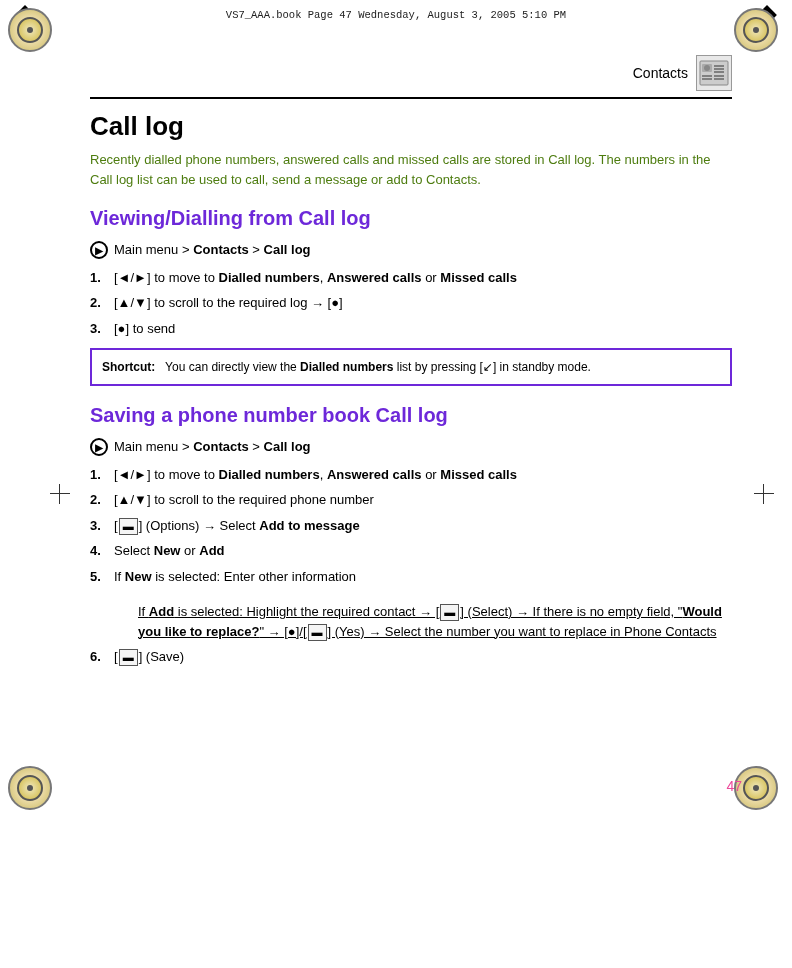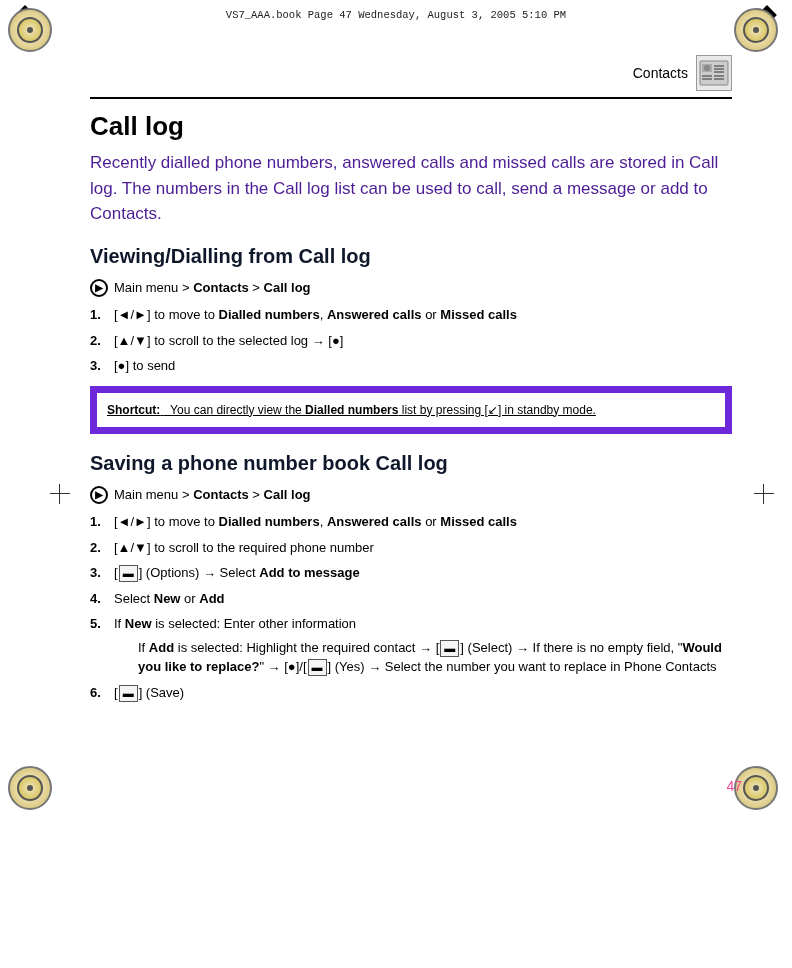--- a/index.html
+++ b/index.html
@@ -80,32 +80,32 @@
     .page-title {
       font-size: 26px;
       font-weight: bold;
       margin-top: 12px;
       margin-bottom: 8px;
       color: #000;
     }
 
     
     .intro-text {
-      font-size: 17px;
+      font-size: 13px;
       line-height: 1.5;
       margin-bottom: 18px;
-      color: #4c1d95;
+      color: #4d7c0f;
     }
 
     
     .section-heading {
       font-size: 20px;
       font-weight: bold;
       margin-bottom: 10px;
-      color: #0f172a;
+      color: #6d28d9;
     }
 
     
     .nav-item {
       display: flex;
       align-items: flex-start;
       margin-bottom: 8px;
       font-size: 13px;
       line-height: 1.5;
     }
@@ -159,40 +159,40 @@
       border: 1px solid #555;
       padding: 0 3px;
       font-size: 11px;
       line-height: 1.4;
       margin: 0 1px;
       background: #f5f5f5;
     }
 
     
     .shortcut-box {
-      border: 7px solid #6d28d9;
+      border: 2px solid #6d28d9;
       padding: 8px 10px;
       margin: 10px 0 18px 0;
       font-size: 12px;
       line-height: 1.5;
       background: #fff;
-      text-decoration: underline;
     }
 
     .shortcut-label {
       font-weight: bold;
       font-size: 12px;
     }
 
     
     .sub-item {
       margin-left: 24px;
       font-size: 13px;
       line-height: 1.5;
-      margin-top: 4px;
+      margin-top: 16px;
+      text-decoration: underline;
     }
 
     
     .page-number {
       position: absolute;
       bottom: 30px;
       right: 50px;
       font-size: 14px;
       font-weight: normal;
       color: #ec4899;
@@ -377,21 +377,21 @@
     <div class="numbered-list">
       <div class="list-item">
         <span class="list-number bold">1.</span>
         <span class="list-content">
           [◄/►] to move to <strong>Dialled numbers</strong>, <strong>Answered calls</strong> or <strong>Missed calls</strong>
         </span>
       </div>
       <div class="list-item">
         <span class="list-number bold">2.</span>
         <span class="list-content">
-          [▲/▼] to scroll to the selected log → [●]
+          [▲/▼] to scroll to the required log → [●]
         </span>
       </div>
       <div class="list-item">
         <span class="list-number bold">3.</span>
         <span class="list-content">
           [●] to send
         </span>
       </div>
     </div>
 

